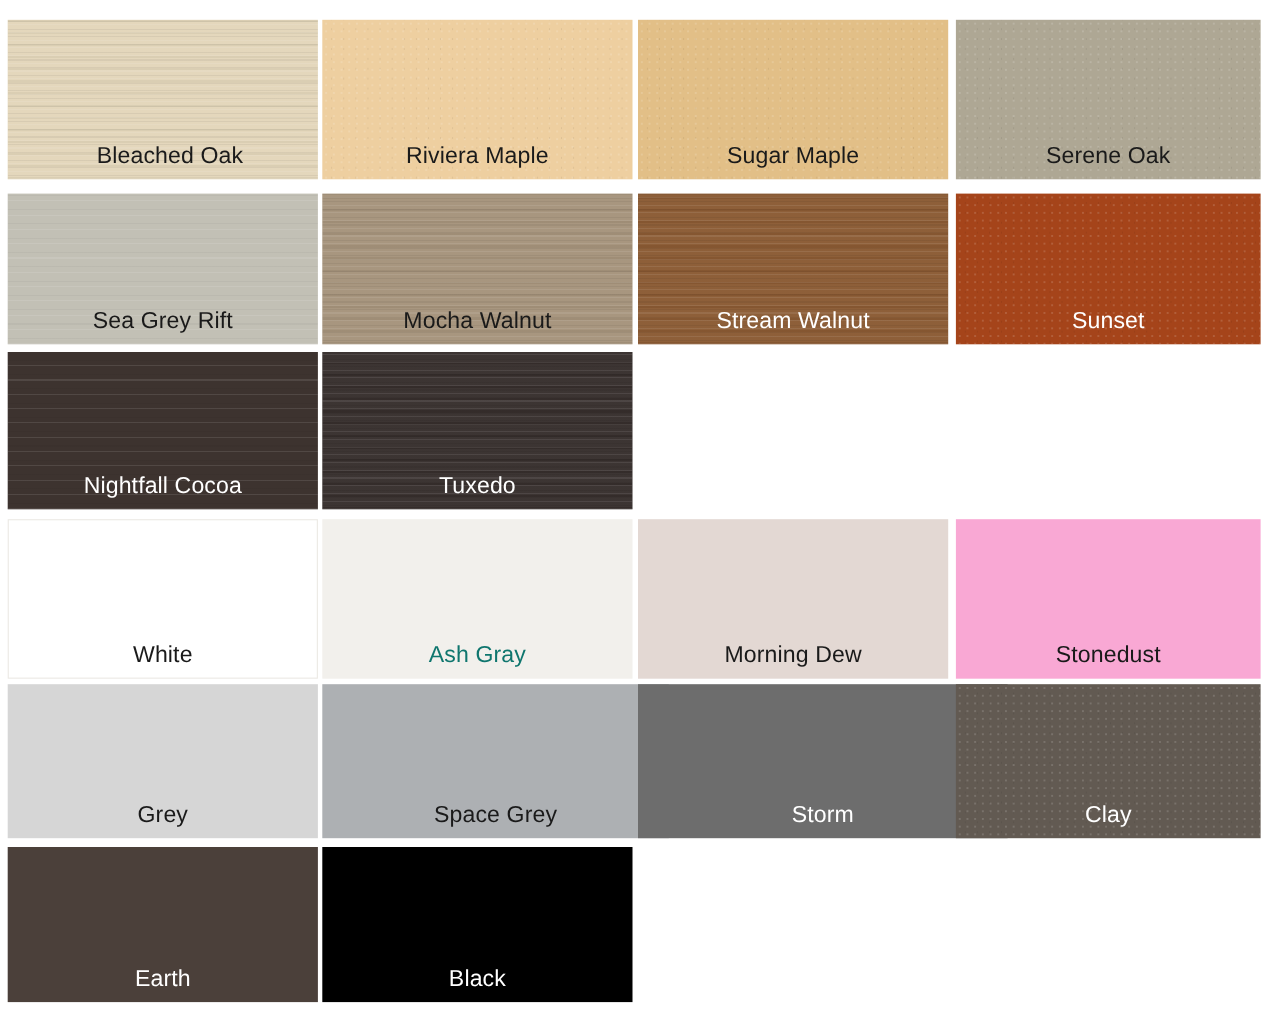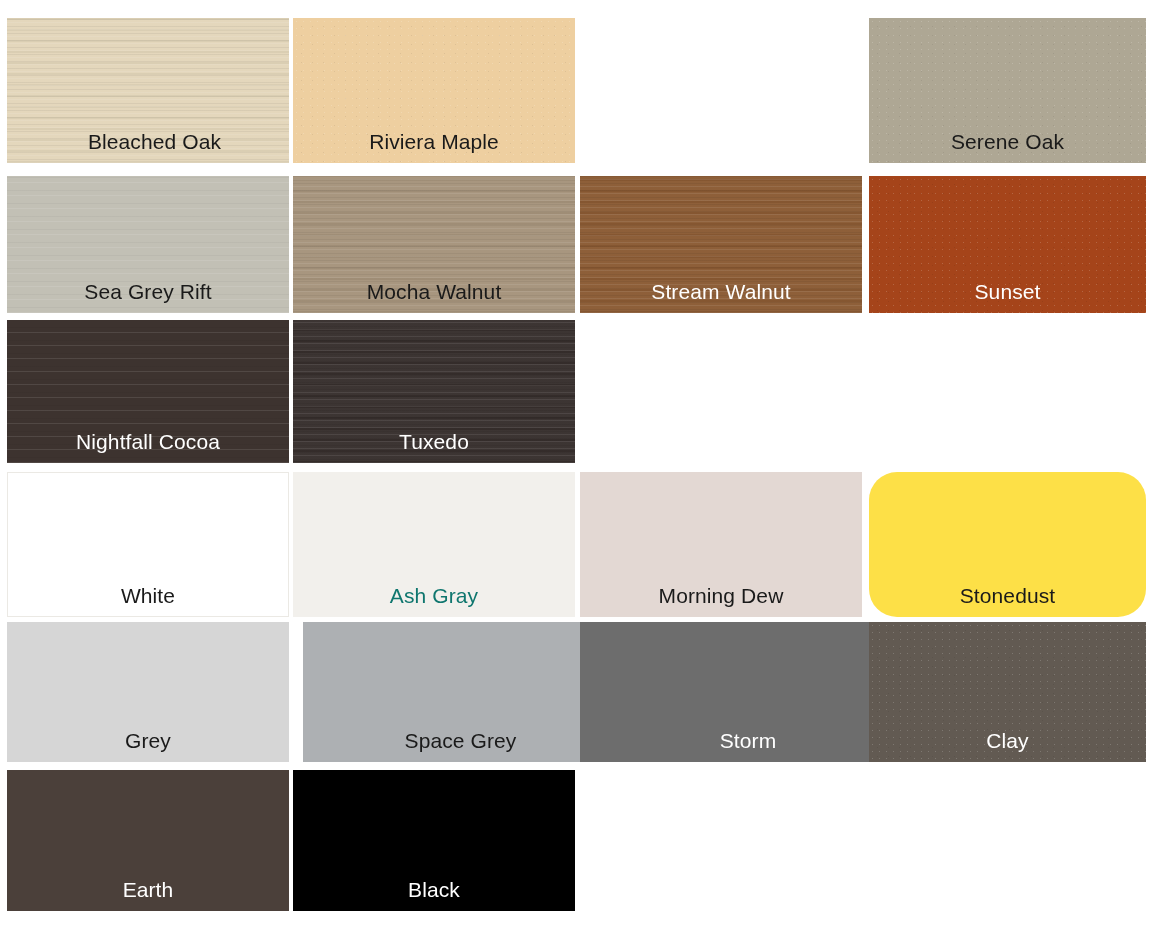--- a/index.html
+++ b/index.html
@@ -107,20 +107,24 @@
 
 <div id="swatch-board" style="background: rgb(255, 255, 255);">
     <div class="swatch" style="left: 7px; top: 18px; width: 282px; height: 145px; background: rgb(227, 214, 186);">
       <div class="grain wood"></div>
       <span class="swatch-label" style="color: rgb(26, 26, 26); margin-left: 13px;">Bleached Oak</span>
     </div>
     <div class="swatch" style="left: 293px; top: 18px; width: 282px; height: 145px; background: rgb(238, 207, 160);">
       <div class="grain speckle"></div>
       <span class="swatch-label" style="color: rgb(26, 26, 26);">Riviera Maple</span>
     </div>
+    <div class="swatch" style="left: 580px; top: 18px; width: 282px; height: 145px; background: rgb(226, 191, 135);">
+      <div class="grain speckle"></div>
+      <span class="swatch-label" style="color: rgb(26, 26, 26);">Sugar Maple</span>
+    </div>
     <div class="swatch" style="left: 869px; top: 18px; width: 277px; height: 145px; background: rgb(174, 167, 148);">
       <div class="grain speckle"></div>
       <span class="swatch-label" style="color: rgb(26, 26, 26);">Serene Oak</span>
     </div>
     <div class="swatch" style="left: 7px; top: 176px; width: 282px; height: 137px; background: rgb(194, 192, 181);">
       <div class="grain wood-soft"></div>
       <span class="swatch-label" style="color: rgb(26, 26, 26);">Sea Grey Rift</span>
     </div>
     <div class="swatch" style="left: 293px; top: 176px; width: 282px; height: 137px; background: rgb(165, 147, 123);">
       <div class="grain wood"></div>
@@ -147,29 +151,29 @@
       <span class="swatch-label" style="color: rgb(26, 26, 26);">White</span>
     </div>
     <div class="swatch" style="left: 293px; top: 472px; width: 282px; height: 145px; background: rgb(242, 240, 236);">
       <div class="grain flat"></div>
       <span class="swatch-label" style="color: #0f766e;">Ash Gray</span>
     </div>
     <div class="swatch" style="left: 580px; top: 472px; width: 282px; height: 145px; background: rgb(227, 216, 211);">
       <div class="grain flat"></div>
       <span class="swatch-label" style="color: rgb(26, 26, 26);">Morning Dew</span>
     </div>
-    <div class="swatch" style="left: 869px; top: 472px; width: 277px; height: 145px; background: #fde047; border-radius: 28px;">
+    <div class="swatch" style="left: 869px; top: 472px; width: 277px; height: 145px; background: #f9a8d4;">
       <div class="grain flat"></div>
       <span class="swatch-label" style="color: rgb(26, 26, 26);">Stonedust</span>
     </div>
     <div class="swatch" style="left: 7px; top: 622px; width: 282px; height: 140px; background: rgb(214, 214, 214);">
       <div class="grain flat"></div>
       <span class="swatch-label" style="color: rgb(26, 26, 26);">Grey</span>
     </div>
-    <div class="swatch" style="left: 293px; top: 622px; width: 315px; height: 140px; background: rgb(173, 176, 179); margin-left: 10px;">
+    <div class="swatch" style="left: 293px; top: 622px; width: 315px; height: 140px; background: rgb(173, 176, 179);">
       <div class="grain flat"></div>
       <span class="swatch-label" style="color: rgb(26, 26, 26);">Space Grey</span>
     </div>
     <div class="swatch" style="left: 580px; top: 622px; width: 336px; height: 140px; background: rgb(109, 109, 109);">
       <div class="grain flat"></div>
       <span class="swatch-label" style="color: rgb(255, 255, 255);">Storm</span>
     </div>
     <div class="swatch" style="left: 869px; top: 622px; width: 277px; height: 140px; background: rgb(98, 90, 82);">
       <div class="grain speckle"></div>
       <span class="swatch-label" style="color: rgb(255, 255, 255);">Clay</span>

